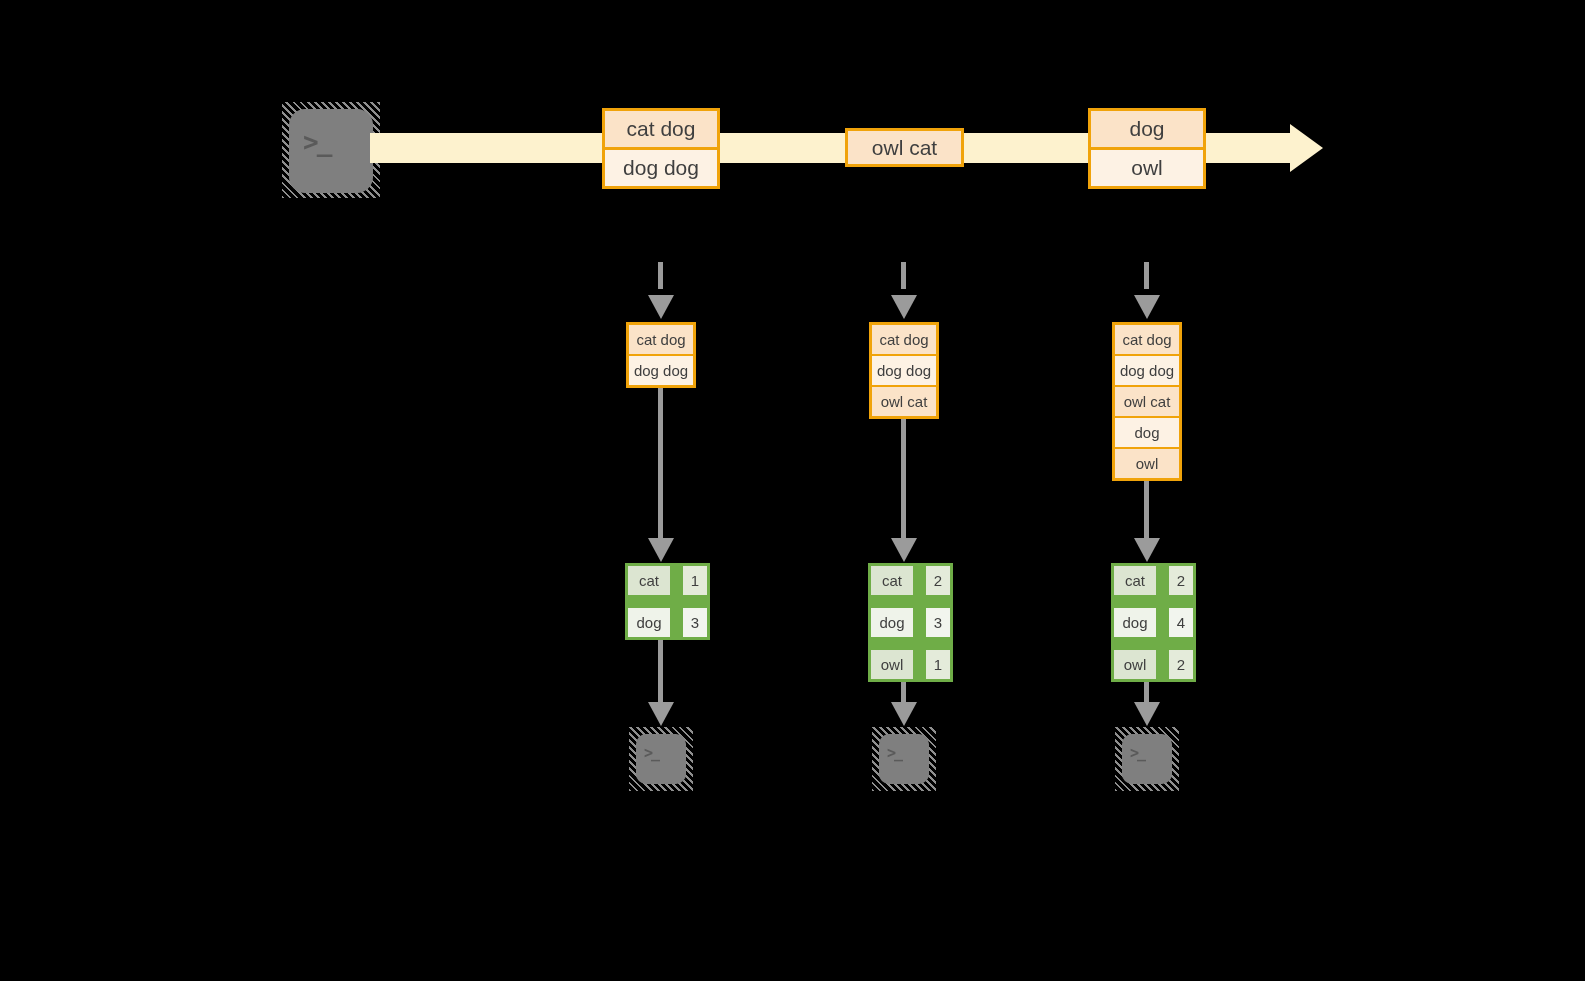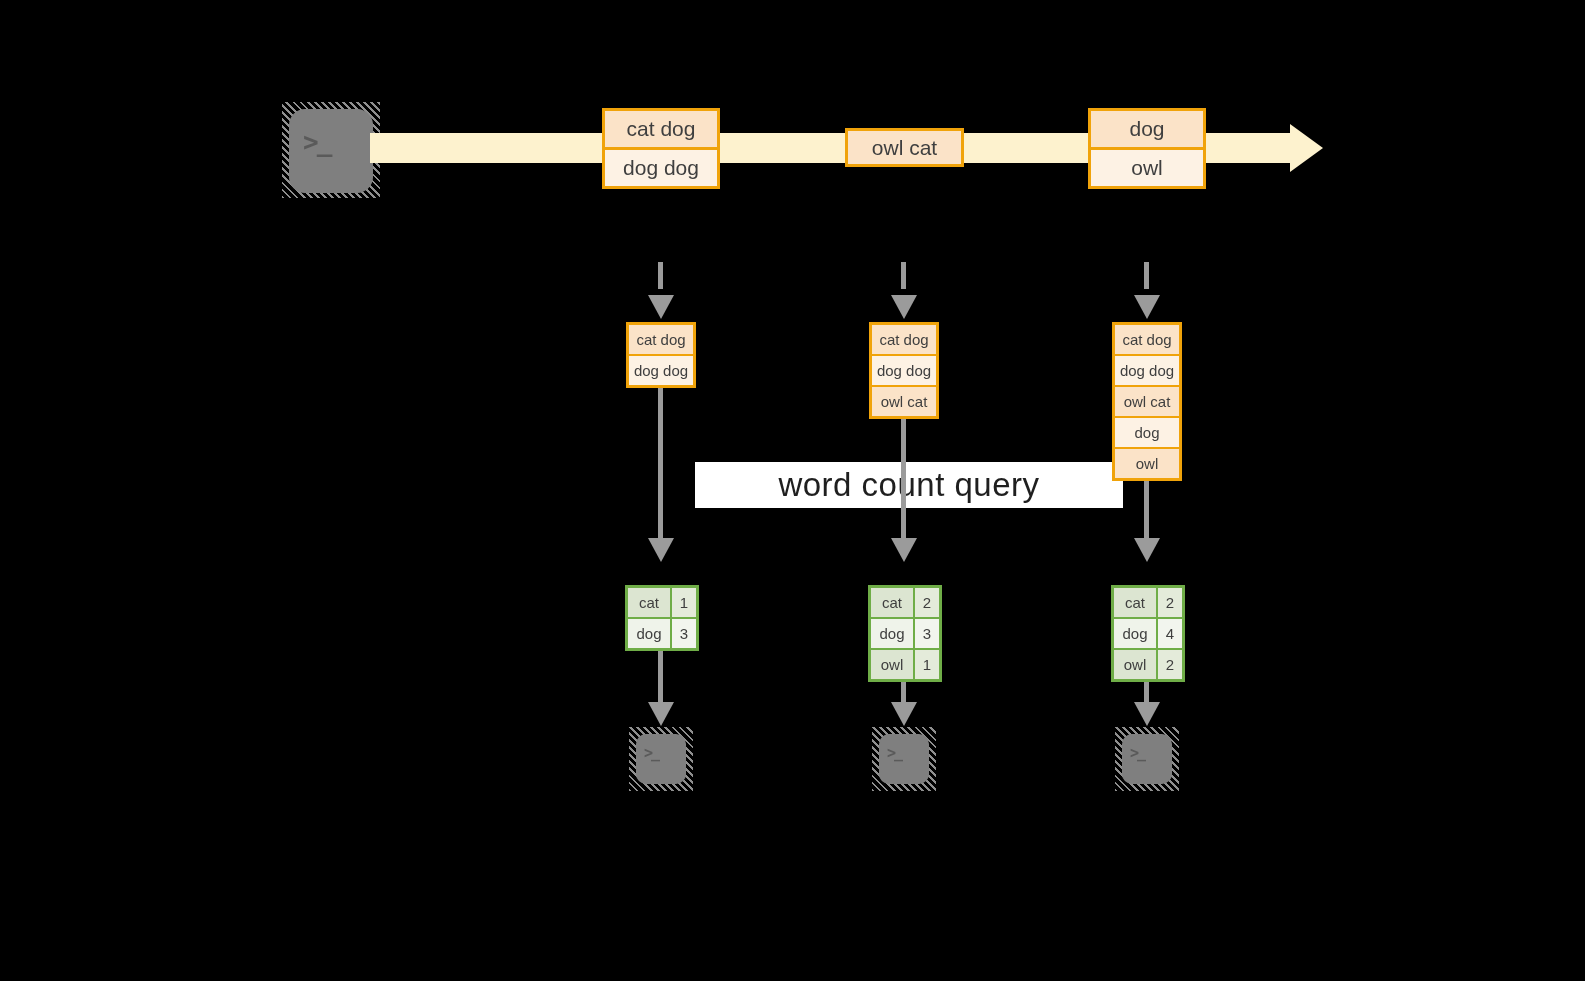--- a/index.html
+++ b/index.html
@@ -39,22 +39,22 @@
   
   .vline{position:absolute;width:5px;background:var(--gray,#9B9B9B);z-index:2;}
   .tri-down{
     position:absolute;width:0;height:0;z-index:2;
     border-left:13px solid transparent;border-right:13px solid transparent;
     border-top:24px solid var(--gray,#9B9B9B);
   }
   
   .count-table{
     position:absolute;z-index:3;box-sizing:border-box;
-    display:grid;grid-template-columns:42px 24px;gap:2px;
-    background:var(--green,#6FAD47);border:3px solid var(--green,#6FAD47);margin-top:22px;
+    display:grid;grid-template-columns:42px 24px;gap:13px;
+    background:var(--green,#6FAD47);border:3px solid var(--green,#6FAD47);
   }
   .cc{display:flex;align-items:center;justify-content:center;height:29px;font-size:15px;color:var(--textdark,#3F3F3F);}
   .g-dark-w{background:var(--gdarkw,#DCE5D1);}
   .g-dark-v{background:var(--gdarkv,#E4EBDA);}
   .g-light-w{background:var(--glightw,#EFF3EA);}
   .g-light-v{background:var(--glightv,#F2F5EE);}
   
   .query-band{
     position:absolute;left:695px;top:462px;width:428px;height:46px;z-index:1;
     background:var(--queryband,#FFFFFF);display:flex;align-items:center;justify-content:center;
@@ -82,23 +82,20 @@
       </div>
       <div class="msg-box stream-box" style="left: 845px; top: 128px; width: 119px;">
         <div class="msg-row fill-a single">owl cat</div>
       </div>
       <div class="msg-box stream-box" style="left: 1088px; top: 108px; width: 118px;">
         <div class="msg-row fill-a">dog</div>
         <div class="msg-row fill-b">owl</div>
       </div>
     </div>
 
-  <div class="query-band">
-    <span>word count query</span>
-  </div>
 
   <div id="columns">
       <div>
         <div class="vline" style="left: 658px; top: 262px; height: 27px;"></div>
         <div class="tri-down" style="left: 648px; top: 295px;"></div>
         <div class="msg-box stack" style="left: 626px; top: 322px; width: 70px;">
           <div class="msg-row fill-a">cat dog</div>
           <div class="msg-row fill-b">dog dog</div>
         </div>
         <div class="vline" style="left: 658px; top: 388px; height: 152px;"></div>

